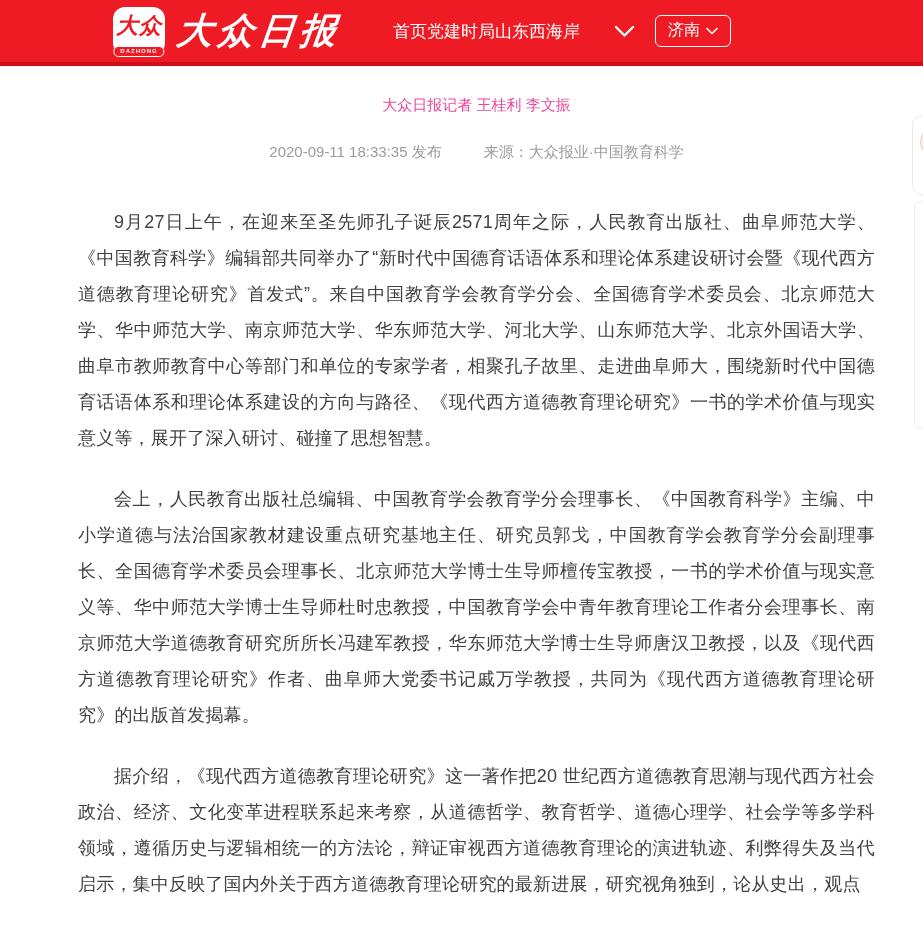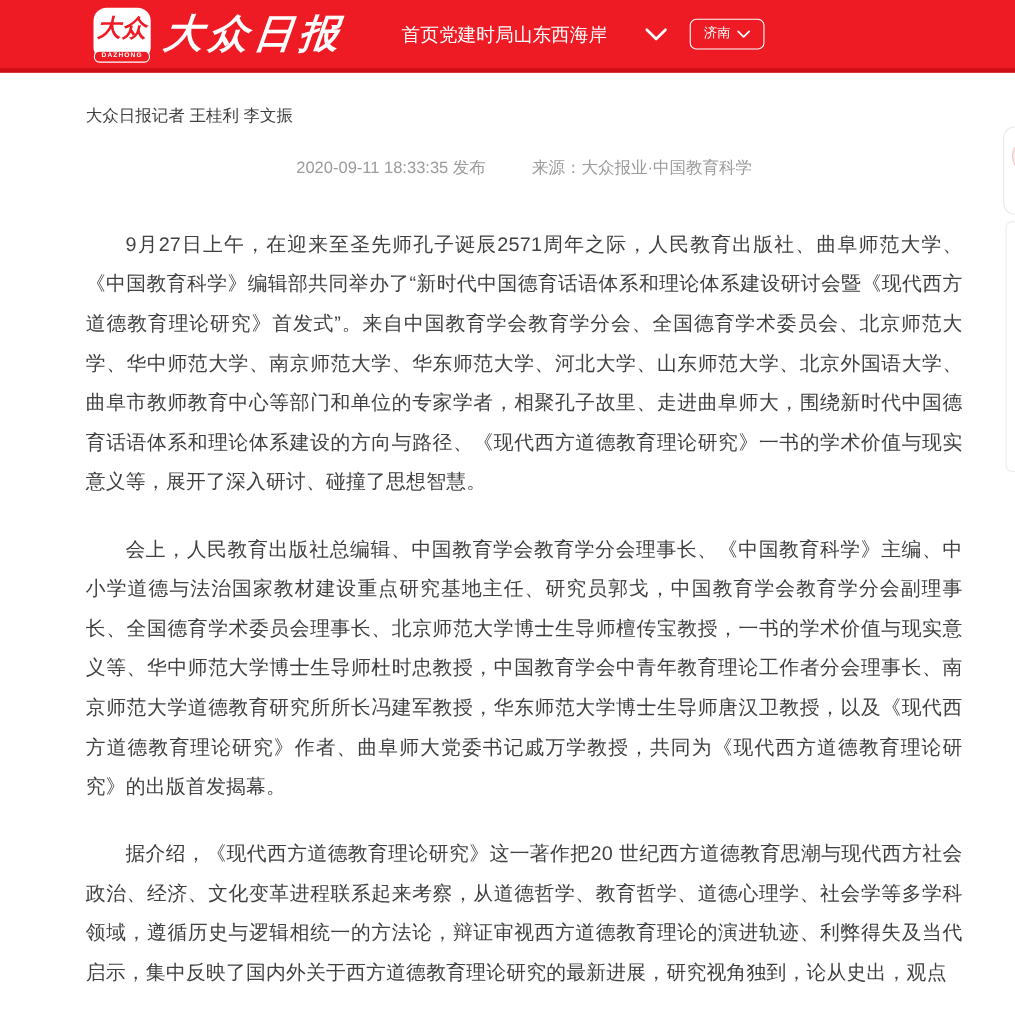--- a/index.html
+++ b/index.html
@@ -15,21 +15,21 @@
     position: relative;
   }
 
   
   .site-header {
     height: 62px;
     background: #ee1b24;
     border-bottom: 4px solid #ce0f18;
     display: flex;
     align-items: center;
-    padding-left: 85px;
+    padding-left: 113px;
     box-sizing: content-box;
   }
   .logo {
     display: flex;
     align-items: center;
     gap: 12px;
     cursor: pointer;
   }
   .app-icon {
     width: 52px;
@@ -92,21 +92,21 @@
     cursor: pointer;
     display: flex;
     align-items: center;
   }
   .city-btn {
     margin-left: 20px;
     border: 1px solid #ffffff;
     border-radius: 6px;
     background: transparent;
     color: #ffffff;
-    font-size: 12px;
+    font-size: 16px;
     padding: 4px 12px 5px;
     display: flex;
     align-items: center;
     gap: 6px;
     cursor: pointer;
     font-family: inherit;
   }
 
   
   .page {
@@ -117,21 +117,22 @@
     margin: 36px 0 0;
     font-size: 27px;
     line-height: 1.35;
     font-weight: 700;
     color: #3b3b3b;
     text-align: center;
     letter-spacing: 0.5px;
   }
   .article-byline {
     margin-top: 30px;
-    color: #404040;
+    text-align: center;
+    color: #ec4899;
     font-size: 15px;
   }
   .article-meta {
     margin-top: 28px;
     text-align: center;
     color: #9b9b9b;
     font-size: 15px;
   }
   .article-meta .meta-source { margin-left: 42px; }
   .article-body { margin-top: 42px; }

